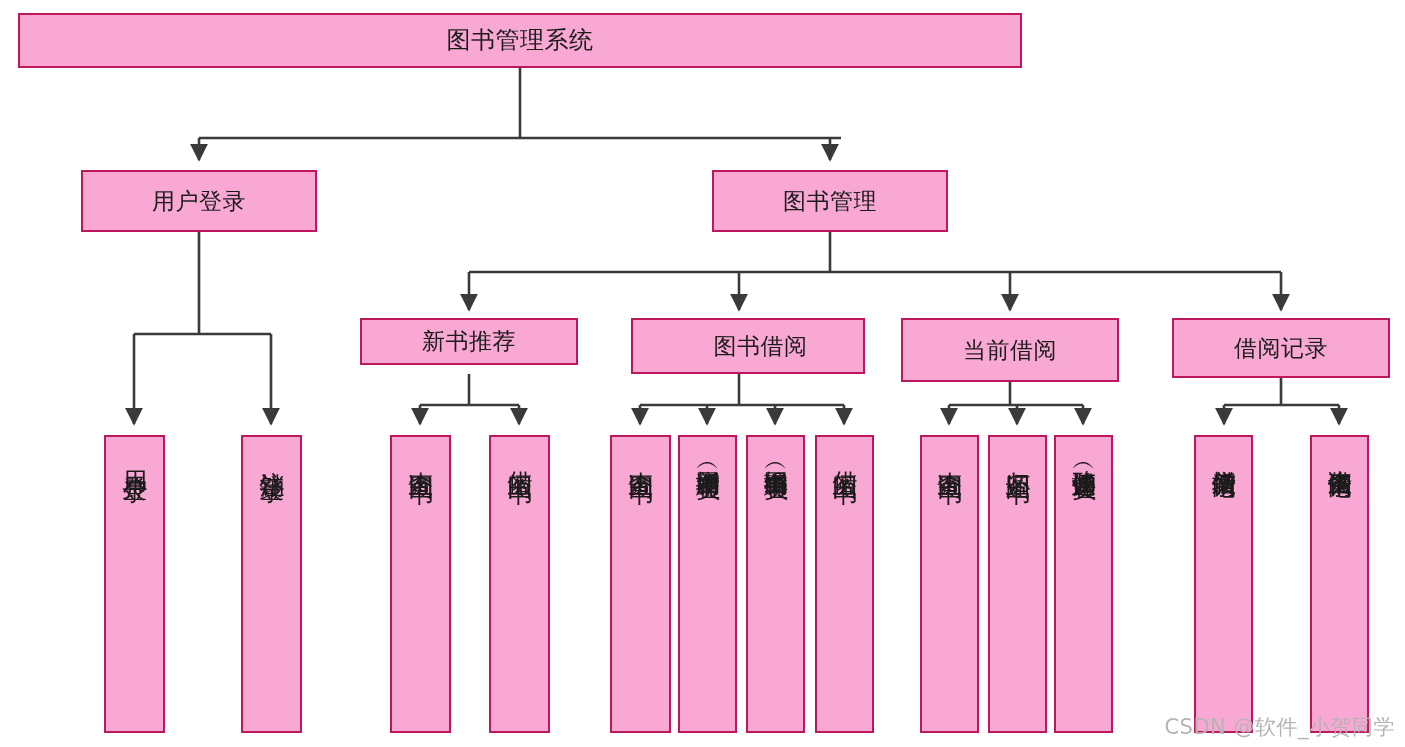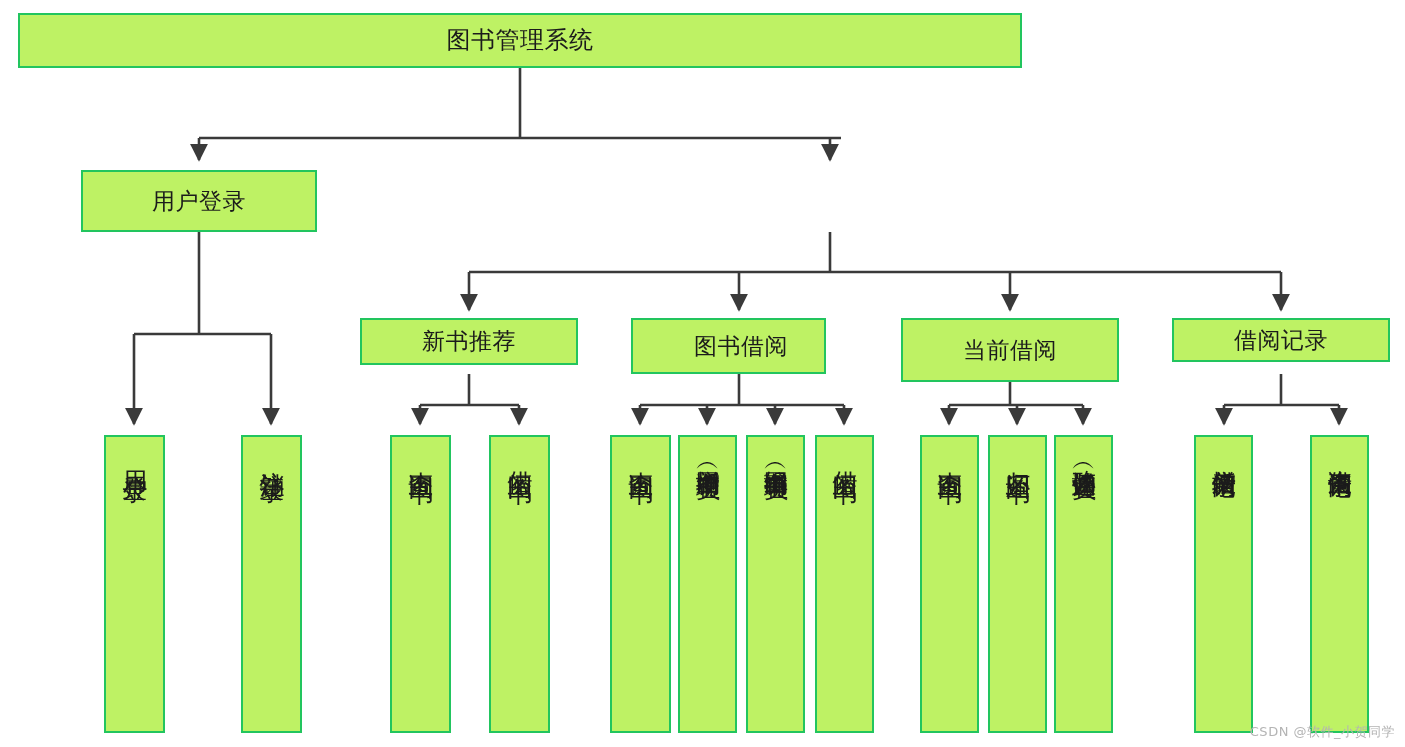--- a/index.html
+++ b/index.html
@@ -23,22 +23,22 @@
     position: absolute;
     left: 0;
     top: 0;
     width: 1405px;
     height: 747px;
     pointer-events: none;
   }
   .node {
     position: absolute;
     box-sizing: border-box;
-    border: 2px solid #22c55e;
-    background: #bef264;
+    border: 2px solid #be185d;
+    background: #f9a8d4;
     display: flex;
     align-items: center;
     justify-content: center;
     color: #1b1b1b;
   }
   .node .label {
     display: block;
     text-align: center;
     line-height: 1.08;
     letter-spacing: 0.5px;
@@ -63,21 +63,21 @@
     white-space: nowrap;
   }
   .node.vert.tall .label {
     font-size: 24px;
     letter-spacing: 1px;
   }
   #watermark {
     position: absolute;
     right: 10px;
     bottom: 6px;
-    font-size: 13px;
+    font-size: 21px;
     color: #b4b4b4;
     white-space: nowrap;
     letter-spacing: 0.5px;
   }
 </style>
 </head>
 <body>
 
 <div id="canvas">
 
@@ -131,31 +131,34 @@
     </g>
   </svg>
 
   <div class="node root horiz" style="left:18px; top:13px; width:1004px; height:55px;">
     <span class="label">图书管理系统</span>
   </div>
 
   <div class="node horiz" style="left:81px; top:170px; width:236px; height:62px;">
     <span class="label">用户登录</span>
   </div>
+  <div class="node horiz" style="left:712px; top:170px; width:236px; height:62px;">
+    <span class="label">图书管理</span>
+  </div>
 
   <div class="node horiz" style="left:360px; top:318px; width:218px; height:47px;">
     <span class="label">新书推荐</span>
   </div>
-  <div class="node horiz" style="left:631px; top:318px; width:195px; height:56px;padding-left:25px;">
+  <div class="node horiz" style="left:631px; top:318px; width:234px; height:56px;padding-left:25px;">
     <span class="label">图书借阅</span>
   </div>
   <div class="node horiz" style="left:901px; top:318px; width:218px; height:64px;">
     <span class="label">当前借阅</span>
   </div>
-  <div class="node horiz" style="left:1172px; top:318px; width:218px; height:44px;">
+  <div class="node horiz" style="left:1172px; top:318px; width:218px; height:60px;">
     <span class="label">借阅记录</span>
   </div>
 
   <div class="node vert" style="left:104px; top:435px; width:61px; height:298px;">
     <span class="label">用户登录</span>
   </div>
   <div class="node vert" style="left:241px; top:435px; width:61px; height:298px;">
     <span class="label">注销登录</span>
   </div>
 

